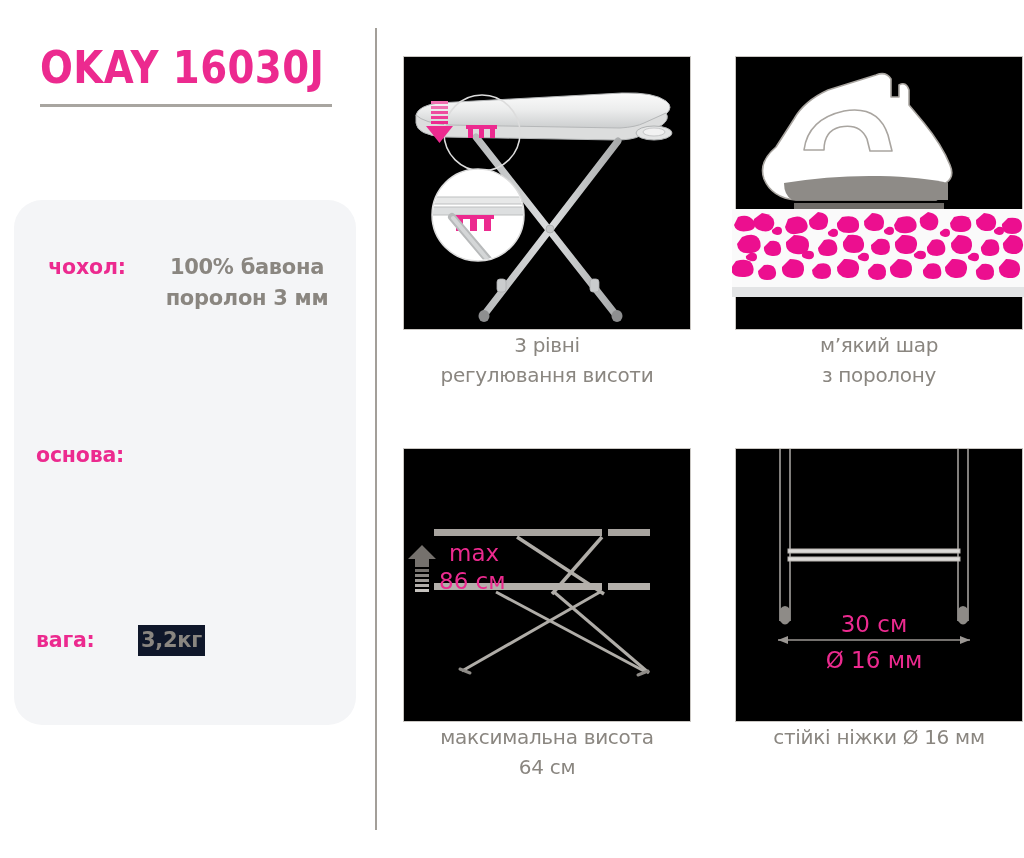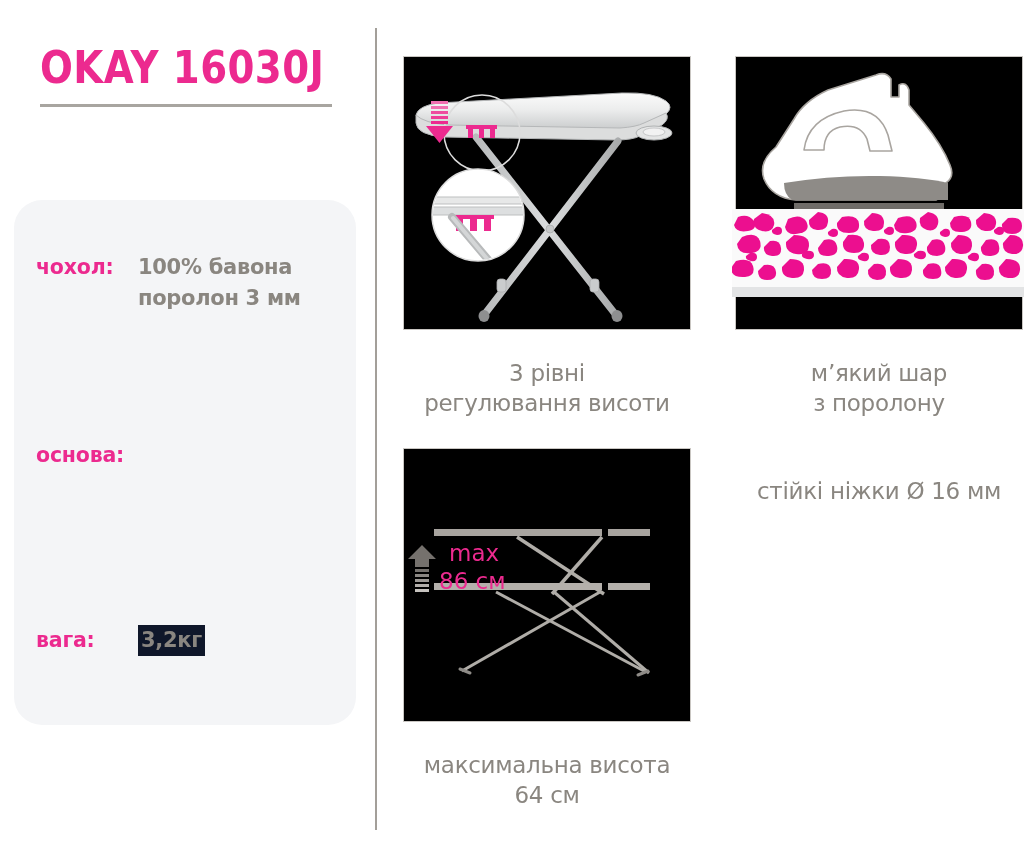--- a/index.html
+++ b/index.html
@@ -52,21 +52,21 @@
     border-radius: 28px;
   }
 
   .spec-row {
     position: absolute;
     left: 0;
     width: 342px;
     display: flex;
     align-items: flex-start;
   }
-  .spec-row.r0 { top: 52px; }
+  .spec-row.r0 { top: 52px; text-align: center; }
   .spec-row.r1 { top: 240px; }
   .spec-row.r2 { top: 425px; }
 
   .spec-label {
     width: 124px;
     padding-left: 22px;
     box-sizing: border-box;
     font-family: "DejaVu Sans", sans-serif;
     font-weight: bold;
     font-size: 20.5px;
@@ -118,24 +118,23 @@
     position: relative;
     width: 286px;
     height: 272px;
     border: 1px solid #c9c6c2;
     background: #000000;
     overflow: hidden;
   }
   .panel.overflow-vis { overflow: visible; }
 
   .caption {
-    margin-top: 28px;
     text-align: center;
     font-family: "DejaVu Sans", sans-serif;
-    font-size: 23px;
+    font-size: 20px;
     line-height: 30px;
     color: #8a8680;
     letter-spacing: -0.3px;
     white-space: pre-line;
   }
 
   .panel svg { display: block; }
   .panel-svg {
     position: absolute;
     left: 0; top: 0;
@@ -367,16 +366,41 @@
 
         <text x="45" y="112" font-family="DejaVu Sans, sans-serif" font-size="23" fill="#ec2a8f">max</text>
         <text x="35" y="140" font-family="DejaVu Sans, sans-serif" font-size="23" fill="#ec2a8f">86 см</text>
       </svg>
     </div>
     <div class="caption">максимальна висота
 64 см</div>
   </div>
 
   <div class="cell c11">
+    <div class="panel">
+      <svg class="panel-svg" width="286" height="272" viewBox="0 0 286 272">
+
+        <line x1="44" y1="-4" x2="44" y2="172" stroke="#b9b6b2" stroke-width="1.4"></line>
+        <line x1="54" y1="-4" x2="54" y2="172" stroke="#b9b6b2" stroke-width="1.4"></line>
+
+        <line x1="222" y1="-4" x2="222" y2="172" stroke="#b9b6b2" stroke-width="1.4"></line>
+        <line x1="232" y1="-4" x2="232" y2="172" stroke="#b9b6b2" stroke-width="1.4"></line>
+
+        <path d="M44 160 q5 -6 10 0 v12 q-5 7 -10 0 z" fill="#8e8b87"></path>
+        <path d="M222 160 q5 -6 10 0 v12 q-5 7 -10 0 z" fill="#8e8b87"></path>
+
+        <rect x="52" y="100" width="172" height="4" fill="#dddbd8" stroke="#b9b6b2" stroke-width="1"></rect>
+        <rect x="52" y="108" width="172" height="4" fill="#dddbd8" stroke="#b9b6b2" stroke-width="1"></rect>
+
+        <g>
+          <line x1="42" y1="191" x2="234" y2="191" stroke="#9b9793" stroke-width="1.6"></line>
+          <path d="M42 191 l 10 -4 v8 z" fill="#9b9793"></path>
+          <path d="M234 191 l -10 -4 v8 z" fill="#9b9793"></path>
+        </g>
+
+        <text x="138" y="183" text-anchor="middle" font-family="DejaVu Sans, sans-serif" font-size="23" fill="#ec2a8f">30 см</text>
+        <text x="138" y="219" text-anchor="middle" font-family="DejaVu Sans, sans-serif" font-size="23" fill="#ec2a8f">Ø 16 мм</text>
+      </svg>
+    </div>
     <div class="caption">стійкі ніжки Ø 16 мм</div>
   </div>
 
 </div>
 
 </body></html>

